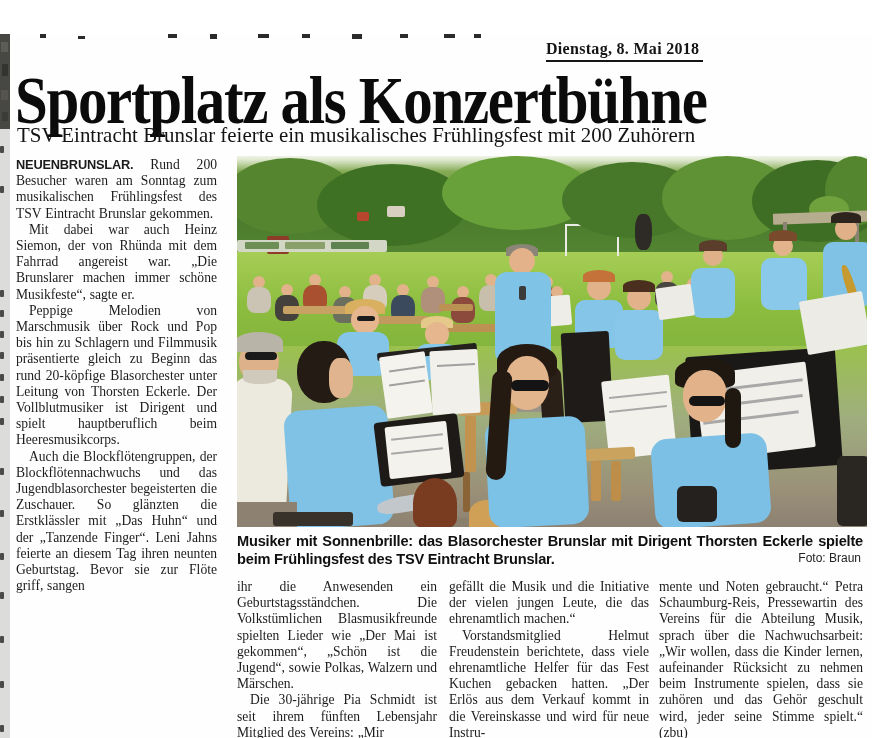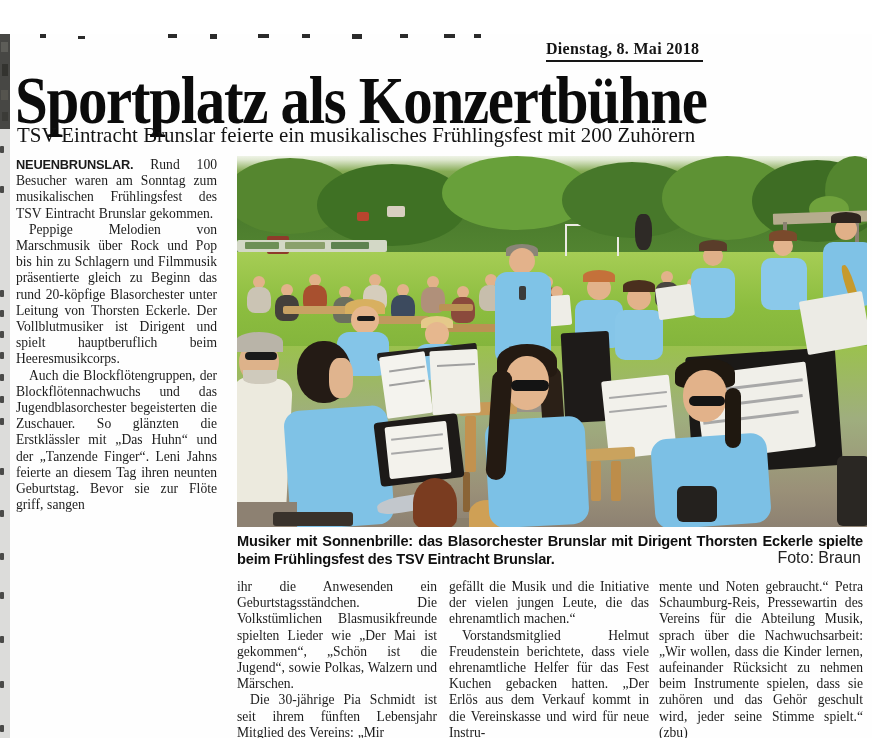--- a/index.html
+++ b/index.html
@@ -35,21 +35,21 @@
   .ph-field{position:absolute;left:0;top:96px;width:100%;height:100px;
     background:linear-gradient(180deg,#a6cd55,#8cbd3f 55%,#83b43c);}
   .ph-lower{position:absolute;left:0;top:190px;width:100%;height:181px;
     background:linear-gradient(180deg,#9bc14e,#9fae7e 40%,#9a9078 80%,#8d8172);}
   .ph-goal{position:absolute;left:328px;top:68px;width:50px;height:30px;
     border:2px solid #eceae4;border-bottom:none;}
   #ph-shapes{position:absolute;left:0;top:0;width:100%;height:100%;}
 
   .caption{position:absolute;left:237px;top:498px;width:626px;margin:0;font-family:"Liberation Sans",sans-serif;
     font-weight:700;font-size:14.6px;line-height:18px;letter-spacing:-.2px;color:#101010;text-align:justify;}
-  .credit{position:absolute;right:2px;bottom:1px;font-weight:400;font-size:16px;letter-spacing:0;color:#222;}
+  .credit{position:absolute;right:2px;bottom:1px;font-weight:400;font-size:12px;letter-spacing:0;color:#222;}
 </style>
 </head>
 <body>
 
 <div class="page">
 
   <div class="gutter" id="gutter">
       <div style="position: absolute; left: 0px; top: 0px; width: 10px; height: 95px; background: rgb(71, 71, 68); border-radius: 0px; transform: rotate(0deg); opacity: 1;"></div>
       <div style="position: absolute; left: 1px; top: 8px; width: 7px; height: 10px; background: rgb(93, 93, 88); border-radius: 0px; transform: rotate(0deg); opacity: 1;"></div>
       <div style="position: absolute; left: 2px; top: 30px; width: 6px; height: 12px; background: rgb(51, 51, 47); border-radius: 0px; transform: rotate(0deg); opacity: 1;"></div>
@@ -84,21 +84,22 @@
       <div style="position: absolute; left: 444px; top: 0px; width: 11px; height: 4px; background: rgb(43, 43, 43); border-radius: 0px; transform: rotate(0deg); opacity: 1;"></div>
       <div style="position: absolute; left: 474px; top: 0px; width: 7px; height: 4px; background: rgb(43, 43, 43); border-radius: 0px; transform: rotate(0deg); opacity: 1;"></div>
     </div>
 
   <span class="masthead-date">Dienstag, 8. Mai 2018</span>
 
   <h1 class="headline">Sportplatz als Konzertbühne</h1>
   <h2 class="subheadline">TSV Eintracht Brunslar feierte ein musikalisches Frühlingsfest mit 200 Zuhörern</h2>
 
   <div class="col col1">
-    <p><span class="dateline">NEUENBRUNSLAR.</span> <span>Rund 100 Besucher waren am Sonntag zum musikalischen Frühlingsfest des TSV Eintracht Brunslar gekommen.</span></p>
+    <p><span class="dateline">NEUENBRUNSLAR.</span> <span>Rund 200 Besucher waren am Sonntag zum musikalischen Frühlingsfest des TSV Eintracht Brunslar gekommen.</span></p>
+    <p class="indent">Mit dabei war auch Heinz Siemon, der von Rhünda mit dem Fahrrad angereist war. „Die Brunslarer machen immer schöne Musikfeste“, sagte er.</p>
     <p class="indent">Peppige Melodien von Marschmusik über Rock und Pop bis hin zu Schlagern und Filmmusik präsentierte gleich zu Beginn das rund 20-köpfige Blasorchester unter Leitung von Thorsten Eckerle. Der Vollblutmusiker ist Dirigent und spielt hauptberuflich beim Heeresmusikcorps.</p>
     <p class="indent">Auch die Blockflötengruppen, der Blockflötennachwuchs und das Jugendblasorchester begeisterten die Zuschauer. So glänzten die Erstklässler mit „Das Huhn“ und der „Tanzende Finger“. Leni Jahns feierte an diesem Tag ihren neunten Geburtstag. Bevor sie zur Flöte griff, sangen</p>
   </div>
 
   <figure class="photo">
     <div class="ph-trees"></div>
     <div class="ph-field"></div>
     <div class="ph-lower"></div>
     <div class="ph-goal"></div>
     <div id="ph-shapes">

